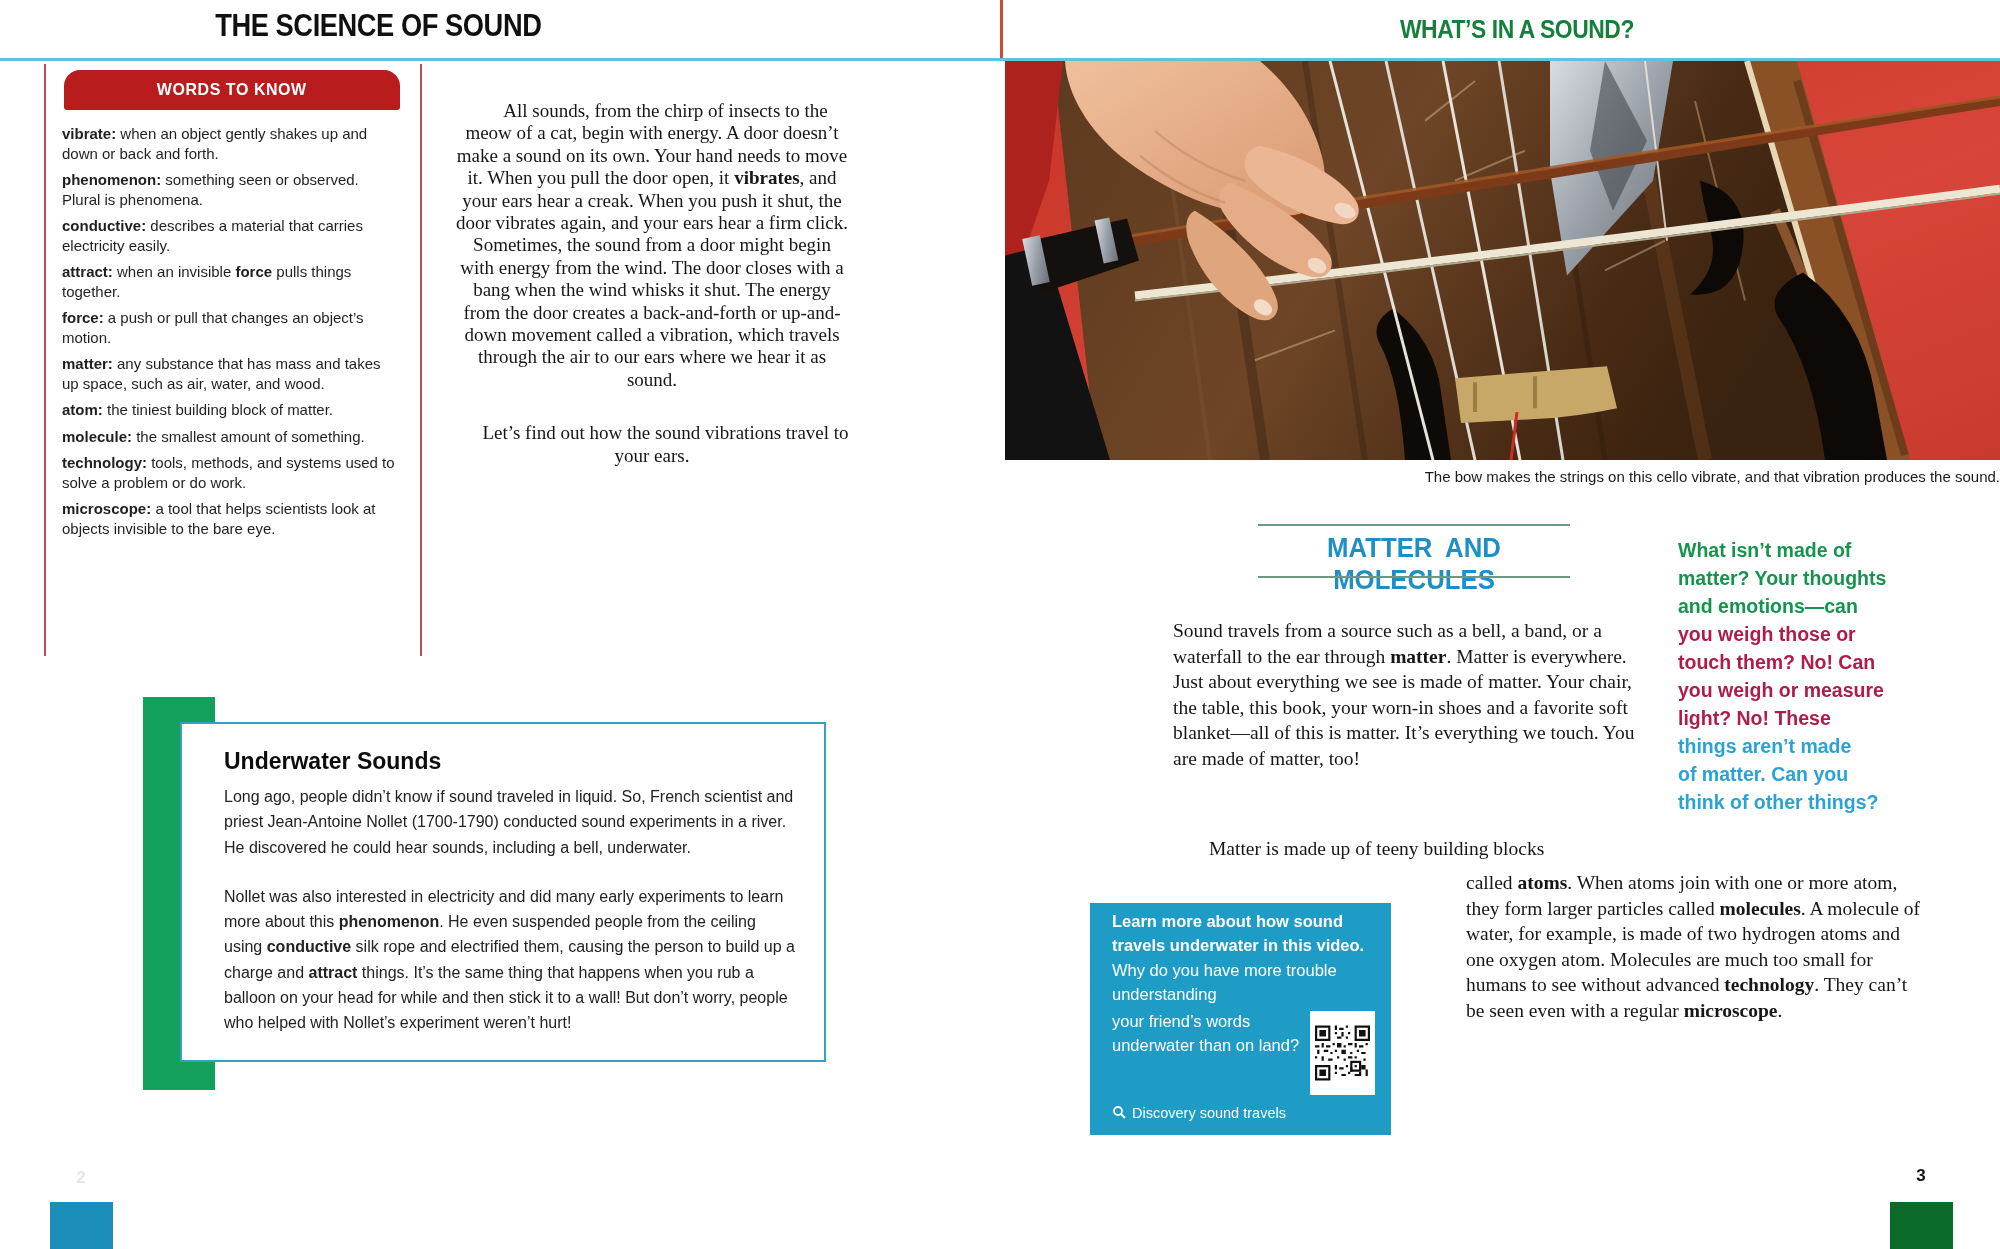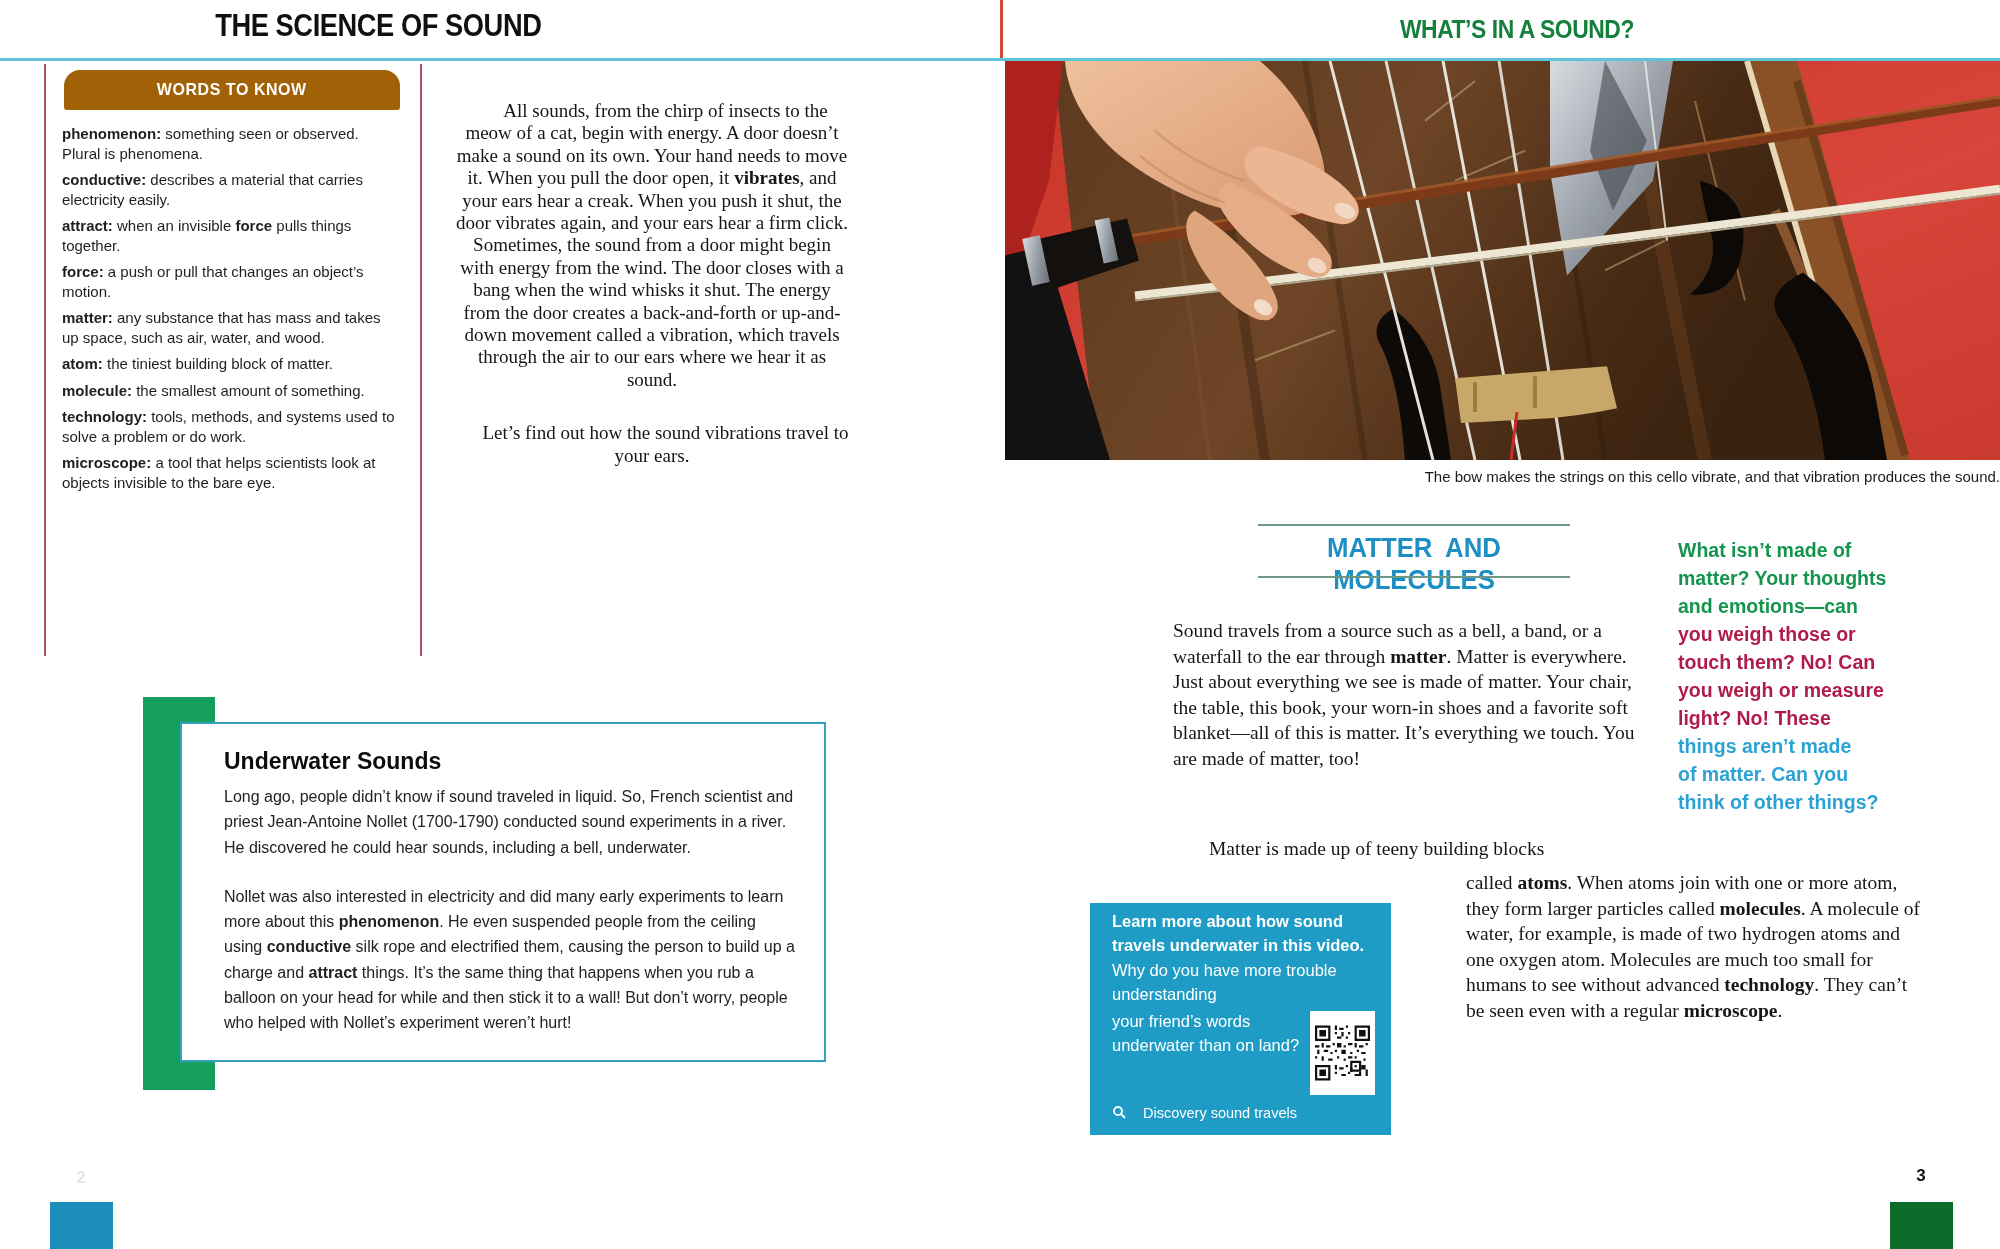--- a/index.html
+++ b/index.html
@@ -15,21 +15,21 @@
   .hdr .cond { display:inline-block; transform:scaleX(.88); transform-origin:center; }
   .hdr-left { left:128px; top:8px; width:500px; font-size:31px; color:#101010; }
   .hdr-right { left:1317px; top:14px; width:400px; font-size:26px; color:#15803c; }
   .top-rule { left:0; top:58px; width:2000px; height:3px; background:#5fc4da; }
   .gutter { left:1000px; top:0; width:3px; height:58px; background:#cf4a2e; }
 
   
   .wtk-rule { top:64px; width:2px; height:592px; background:#b0525e; }
   .wtk-rule.l { left:44px; } .wtk-rule.r { left:420px; }
   .badge {
-    left:64px; top:70px; width:336px; height:40px; background:#a16207;
+    left:64px; top:70px; width:336px; height:40px; background:#b91c1c;
     border-radius:16px 16px 3px 3px; display:flex; align-items:center; justify-content:center;
   }
   .badge span { color:#fff; font-weight:bold; font-size:17px; letter-spacing:.6px; transform:scaleX(.94); }
   .defs { left:62px; top:124px; width:336px; }
   .defs p { font-size:15px; line-height:1.3; margin-bottom:7px; color:#1f1f1f; }
   .defs strong { font-weight:bold; }
 
   
   .serif { font-family:"Liberation Serif", serif; color:#161616; }
   .intro { left:455px; top:100px; width:394px; font-size:19px; line-height:1.18; }
@@ -66,21 +66,21 @@
   .think { left:1678px; top:536px; width:270px; }
   .think div { font-weight:bold; font-size:19.5px; line-height:28px; white-space:nowrap; }
 
   
   .vbox { left:1090px; top:903px; width:301px; background:#1e9cc5; color:#fff; padding:6px 16px 14px 22px; }
   .vb-lead { font-size:16.5px; line-height:1.48; }
   .vb-row { display:flex; margin-top:2px; }
   .vb-cont { flex:0 0 196px; font-size:16.5px; line-height:1.48; }
   .qr { margin-left:2px; width:84px; height:84px; background:#fff; padding:5px; align-self:flex-start; margin-top:2px; }
   .qr svg { display:block; width:100%; height:100%; }
-  .vb-foot { margin-top:10px; display:flex; align-items:center; gap:16px; font-size:14.5px; }
+  .vb-foot { margin-top:10px; display:flex; align-items:center; gap:5px; font-size:14.5px; }
 
   
   .pg-num { font-weight:bold; font-size:17px; text-align:center; }
   .pg2 { left:48px; top:1168px; width:66px; color:#e6e6e6; }
   .pg3 { left:1886px; top:1166px; width:70px; color:#111; }
   .sq { width:63px; height:47px; }
   .sq-blue { left:50px; top:1202px; background:#1b8fb9; }
   .sq-green { left:1890px; top:1202px; background:#0c6b28; }
 </style>
 </head>
@@ -93,20 +93,21 @@
   <div class="abs top-rule"></div>
   <div class="abs gutter"></div>
 
   <div class="abs wtk-rule l"></div>
   <div class="abs wtk-rule r"></div>
   <div class="abs badge">
     <span>WORDS TO KNOW</span>
   </div>
   <div class="abs defs">
 
+      <p><strong>vibrate:</strong> <span>when an object gently shakes up and down or back and forth.</span></p>
 
       <p><strong>phenomenon:</strong> <span>something seen or observed. Plural is phenomena.</span></p>
 
       <p><strong>conductive:</strong> <span>describes a material that carries electricity easily.</span></p>
 
       <p><strong>attract:</strong> <span>when an invisible <strong>force</strong> pulls things together.</span></p>
 
       <p><strong>force:</strong> <span>a push or pull that changes an object’s motion.</span></p>
 
       <p><strong>matter:</strong> <span>any substance that has mass and takes up space, such as air, water, and wood.</span></p>

